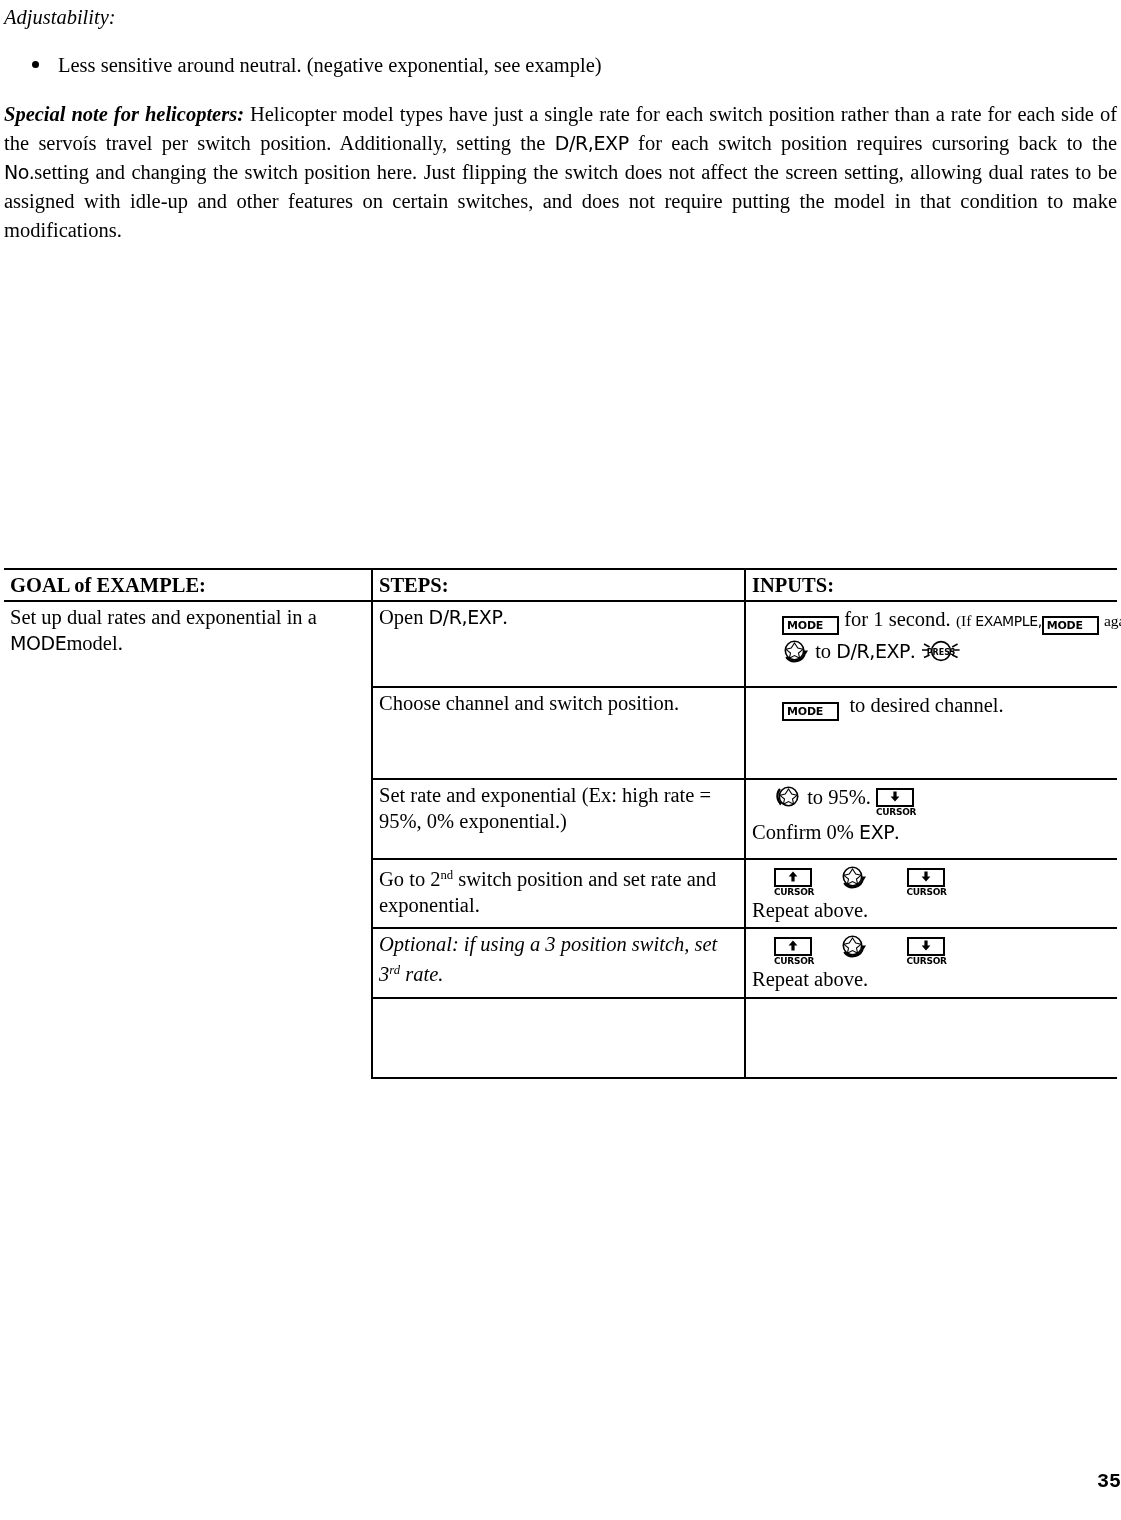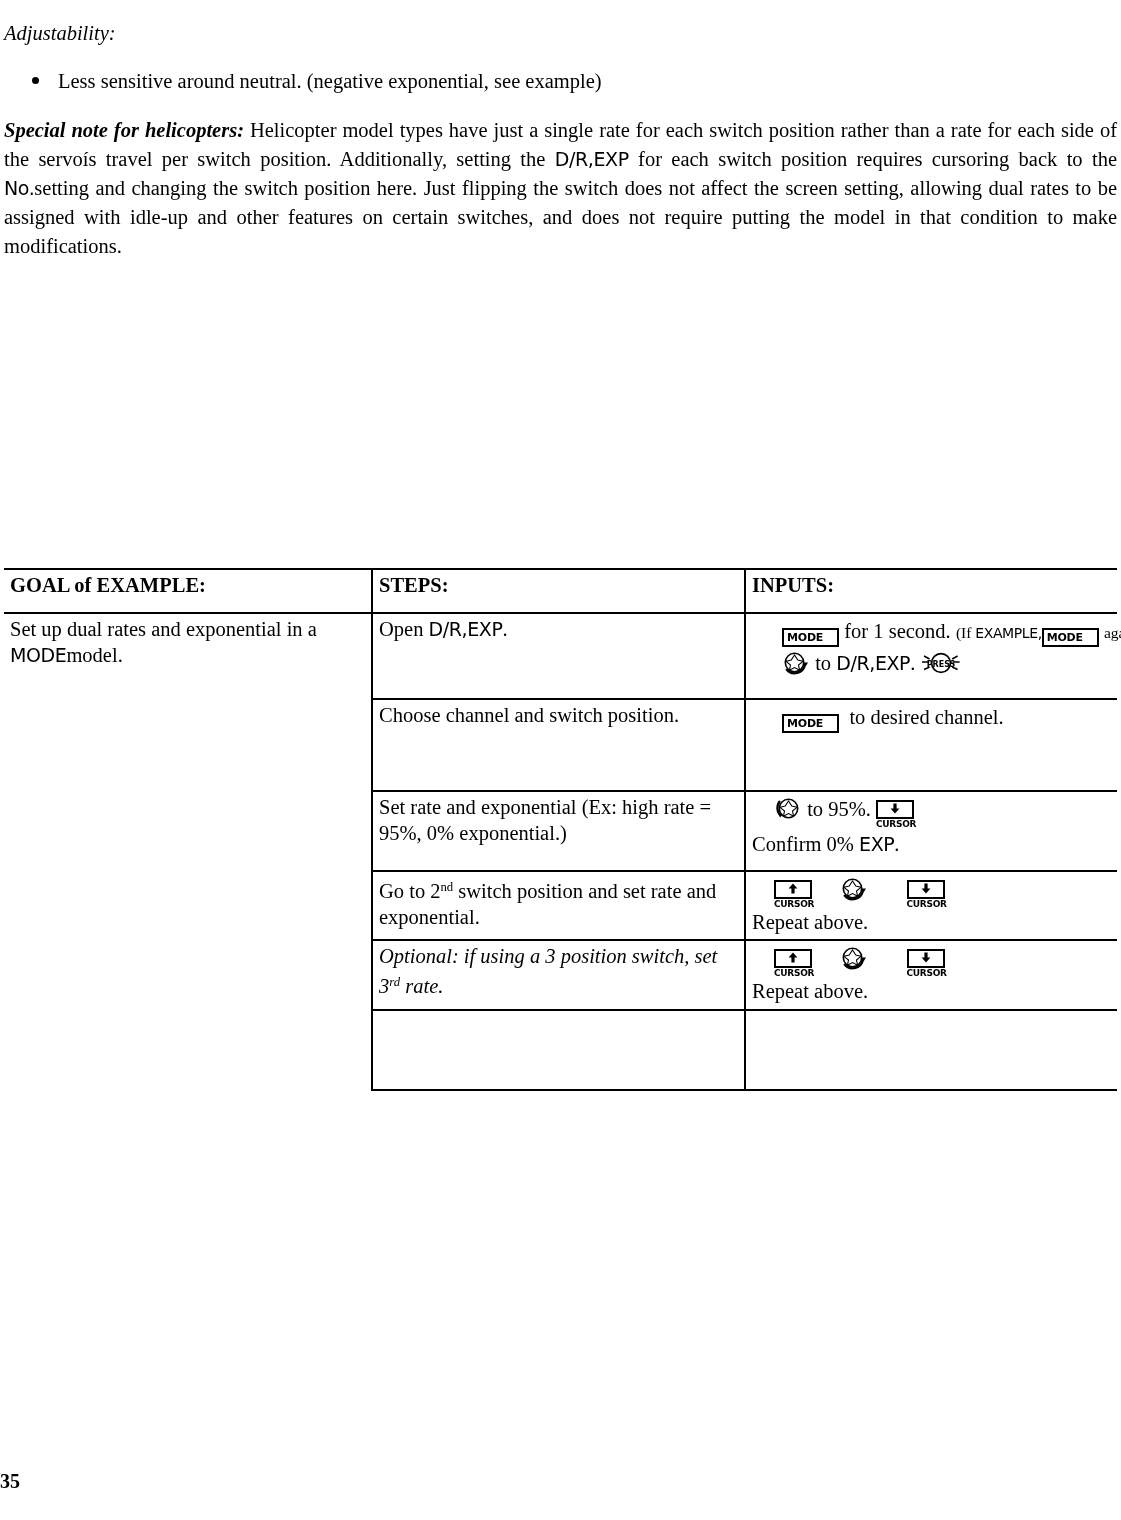--- a/index.html
+++ b/index.html
@@ -17,21 +17,21 @@
   }
   .page {
     position: absolute;
     left: 0; top: 0;
     width: 1121px;
     height: 1520px;
   }
   .content {
     position: absolute;
     left: 4px;
-    top: 16px;
+    top: 0px;
     width: 1113px;
   }
 
   
   .heading-italic {
     font-style: italic;
     font-size: 20.5px;
     line-height: 26px;
     margin: 4px 0 0 0;
   }
@@ -98,21 +98,21 @@
   
   table.steps td.col2, table.steps td.col3 {
     border-left: 2.2px solid #000;
   }
   
   table.steps tr.hdr td {
     font-weight: bold;
     border-top: 2.2px solid #000;
     border-bottom: 2.2px solid #000;
     padding-top: 2px;
-    padding-bottom: 13px;
+    padding-bottom: 1px;
     height: 27px;
     margin-top: 16px;
   }
   table.steps tr.body td {
     border-bottom: 2.2px solid #000;
   }
   table.steps tr.body.no-rule td.col1 { border-bottom: 0; }
   table.steps tr.last td { border-bottom: 2.2px solid #000; }
 
   .cell-goal { line-height: 27px; }
@@ -175,24 +175,24 @@
     vertical-align: -6px;
     width: 40px;
     height: 26px;
   }
 
   .page-num {
     position: absolute;
     left: 0;
     top: 1470px;
     width: 1121px;
-    text-align: left;
+    text-align: right;
     font-size: 20px;
     font-weight: bold;
-    font-family: Liberation Serif, serif;
+    font-family: Liberation Mono, monospace;
   }
 
   sup.ord { font-size: 0.62em; vertical-align: 0.52em; }
 </style>
 </head>
 <body>
 
 <div class="page">
 
   <div class="content">

